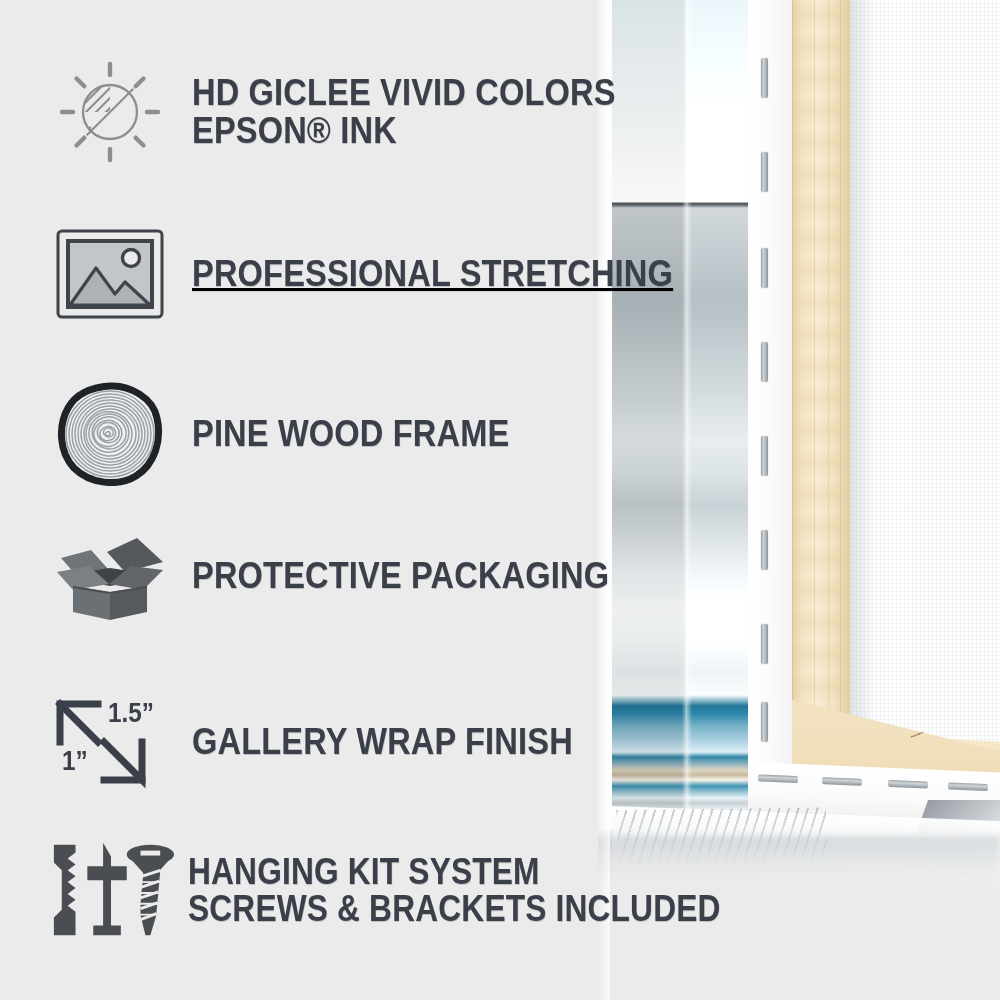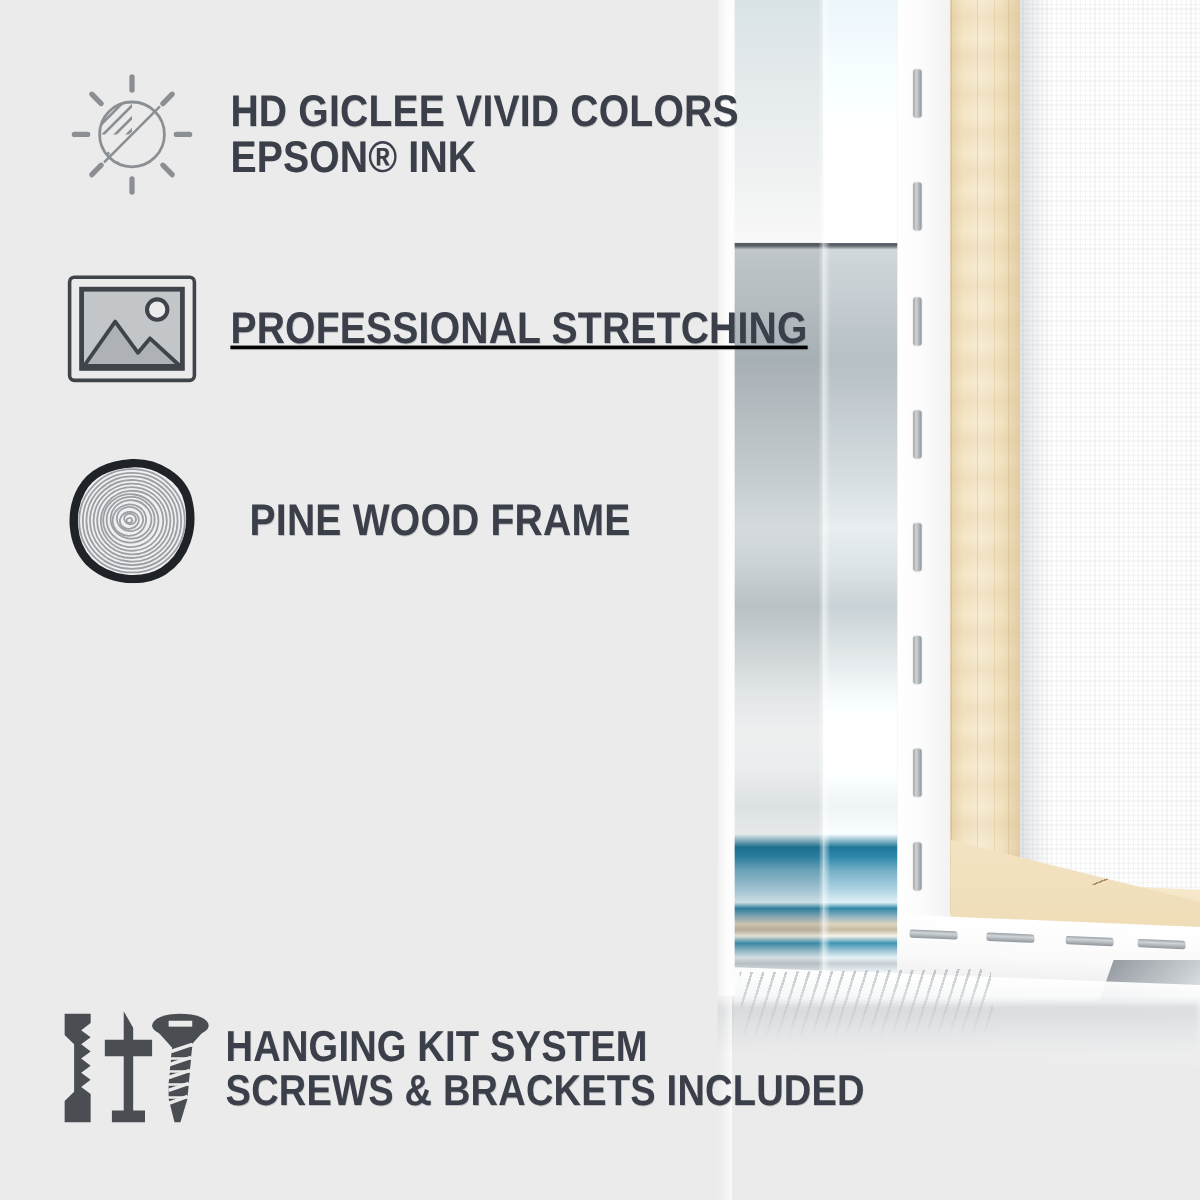--- a/index.html
+++ b/index.html
@@ -62,21 +62,21 @@
   }
 
   .feature-text .line { display: block; }
 
   .ft-32 { font-size: 37px; }
   .ft-30 { font-size: 36px; }
 
   
   #row-giclee     { top: 58px;  }
   #row-stretching { top: 228px; text-decoration: underline; }
-  #row-pine       { top: 382px; gap: 16px; }
+  #row-pine       { top: 382px; }
   #row-packaging  { top: 528px; }
   #row-wrap       { top: 690px; }
   #row-hanging    { top: 840px; }
 
   #row-giclee  .feature-text { margin-left: 18px; }
   #row-stretching .feature-text { margin-left: 18px; }
   #row-pine .feature-text { margin-left: 18px; }
   #row-packaging .feature-text { margin-left: 18px; }
   #row-wrap .feature-text { margin-left: 18px; }
   #row-hanging .feature-text { margin-left: 14px; }
@@ -500,21 +500,67 @@
             <ellipse cx="52" cy="51" rx="5" ry="4.4" transform="rotate(18 54 52)"></ellipse>
             <ellipse cx="52" cy="51" rx="2.4" ry="2" transform="rotate(-20 54 52)"></ellipse>
           </g>
         </svg>
       </div>
       <div class="feature-text ft-32">
         <span class="line">PINE WOOD FRAME</span>
       </div>
     </div>
 
-
+    <div class="feature-row" id="row-packaging">
+      <div class="feature-icon">
+        <svg class="icon-svg" width="118" height="96" viewBox="0 0 118 96" aria-hidden="true">
+
+          <path d="M10 30 L40 22 L58 42 L26 48 Z" fill="#6f7479"></path>
+
+          <path d="M86 10 L112 34 L74 44 L56 24 Z" fill="#55595e"></path>
+
+          <path d="M26 45 L59 40 L92 45 L92 52 L59 58 L26 52 Z" fill="#3f4347"></path>
+
+          <path d="M6 44 L38 38 L58 56 L22 62 Z" fill="#7b8085"></path>
+
+          <path d="M112 42 L92 62 L58 56 L80 38 Z" fill="#62666b"></path>
+
+          <path d="M22 58 L59 64 L59 92 L22 84 Z" fill="#6b7075"></path>
+          <path d="M59 64 L96 58 L96 84 L59 92 Z" fill="#565a5f"></path>
+          <path d="M22 58 L59 64 L96 58 L96 60 L59 66 L22 60 Z" fill="#4a4e52"></path>
+        </svg>
+      </div>
+      <div class="feature-text ft-32">
+        <span class="line">PROTECTIVE PACKAGING</span>
+      </div>
+    </div>
+
+    <div class="feature-row" id="row-wrap">
+      <div class="feature-icon">
+        <div class="dim-wrap">
+          <svg class="icon-svg" width="128" height="104" viewBox="0 0 128 104" aria-hidden="true" style="position:absolute;left:0;top:0;">
+
+            <g stroke="#3a3f4a" stroke-width="7" stroke-linecap="square" fill="none">
+              <path d="M14 52 L14 14 L52 14"></path>
+              <path d="M14 14 L52 52"></path>
+            </g>
+
+            <g stroke="#3a3f4a" stroke-width="7" stroke-linecap="square" fill="none">
+              <path d="M58 52 L96 90 L96 52"></path>
+              <path d="M96 90 L58 90"></path>
+            </g>
+          </svg>
+          <span class="dim-label" id="dim-15">1.5”</span>
+          <span class="dim-label" id="dim-1">1”</span>
+        </div>
+      </div>
+      <div class="feature-text ft-32">
+        <span class="line">GALLERY WRAP FINISH</span>
+      </div>
+    </div>
 
     <div class="feature-row" id="row-hanging">
       <div class="feature-icon">
         <svg class="icon-svg" width="130" height="100" viewBox="0 0 130 100" aria-hidden="true">
 
           <path d="M8 4 L30 4 L30 12 L22 18 L30 24 L22 30 L30 36 L22 42 L30 48
                    L22 54 L30 60 L22 66 L30 72 L30 96 L8 96 L8 78 L16 70 L16 30 L8 22 Z" fill="#4a4e52"></path>
 
           <path d="M58 2 L66 16 L66 26 L82 26 L82 40 L66 40 L66 86 L76 86 L76 96 L48 96 L48 86 L58 86 L58 40 L42 40 L42 26 L58 26 Z" fill="#4a4e52"></path>
 

